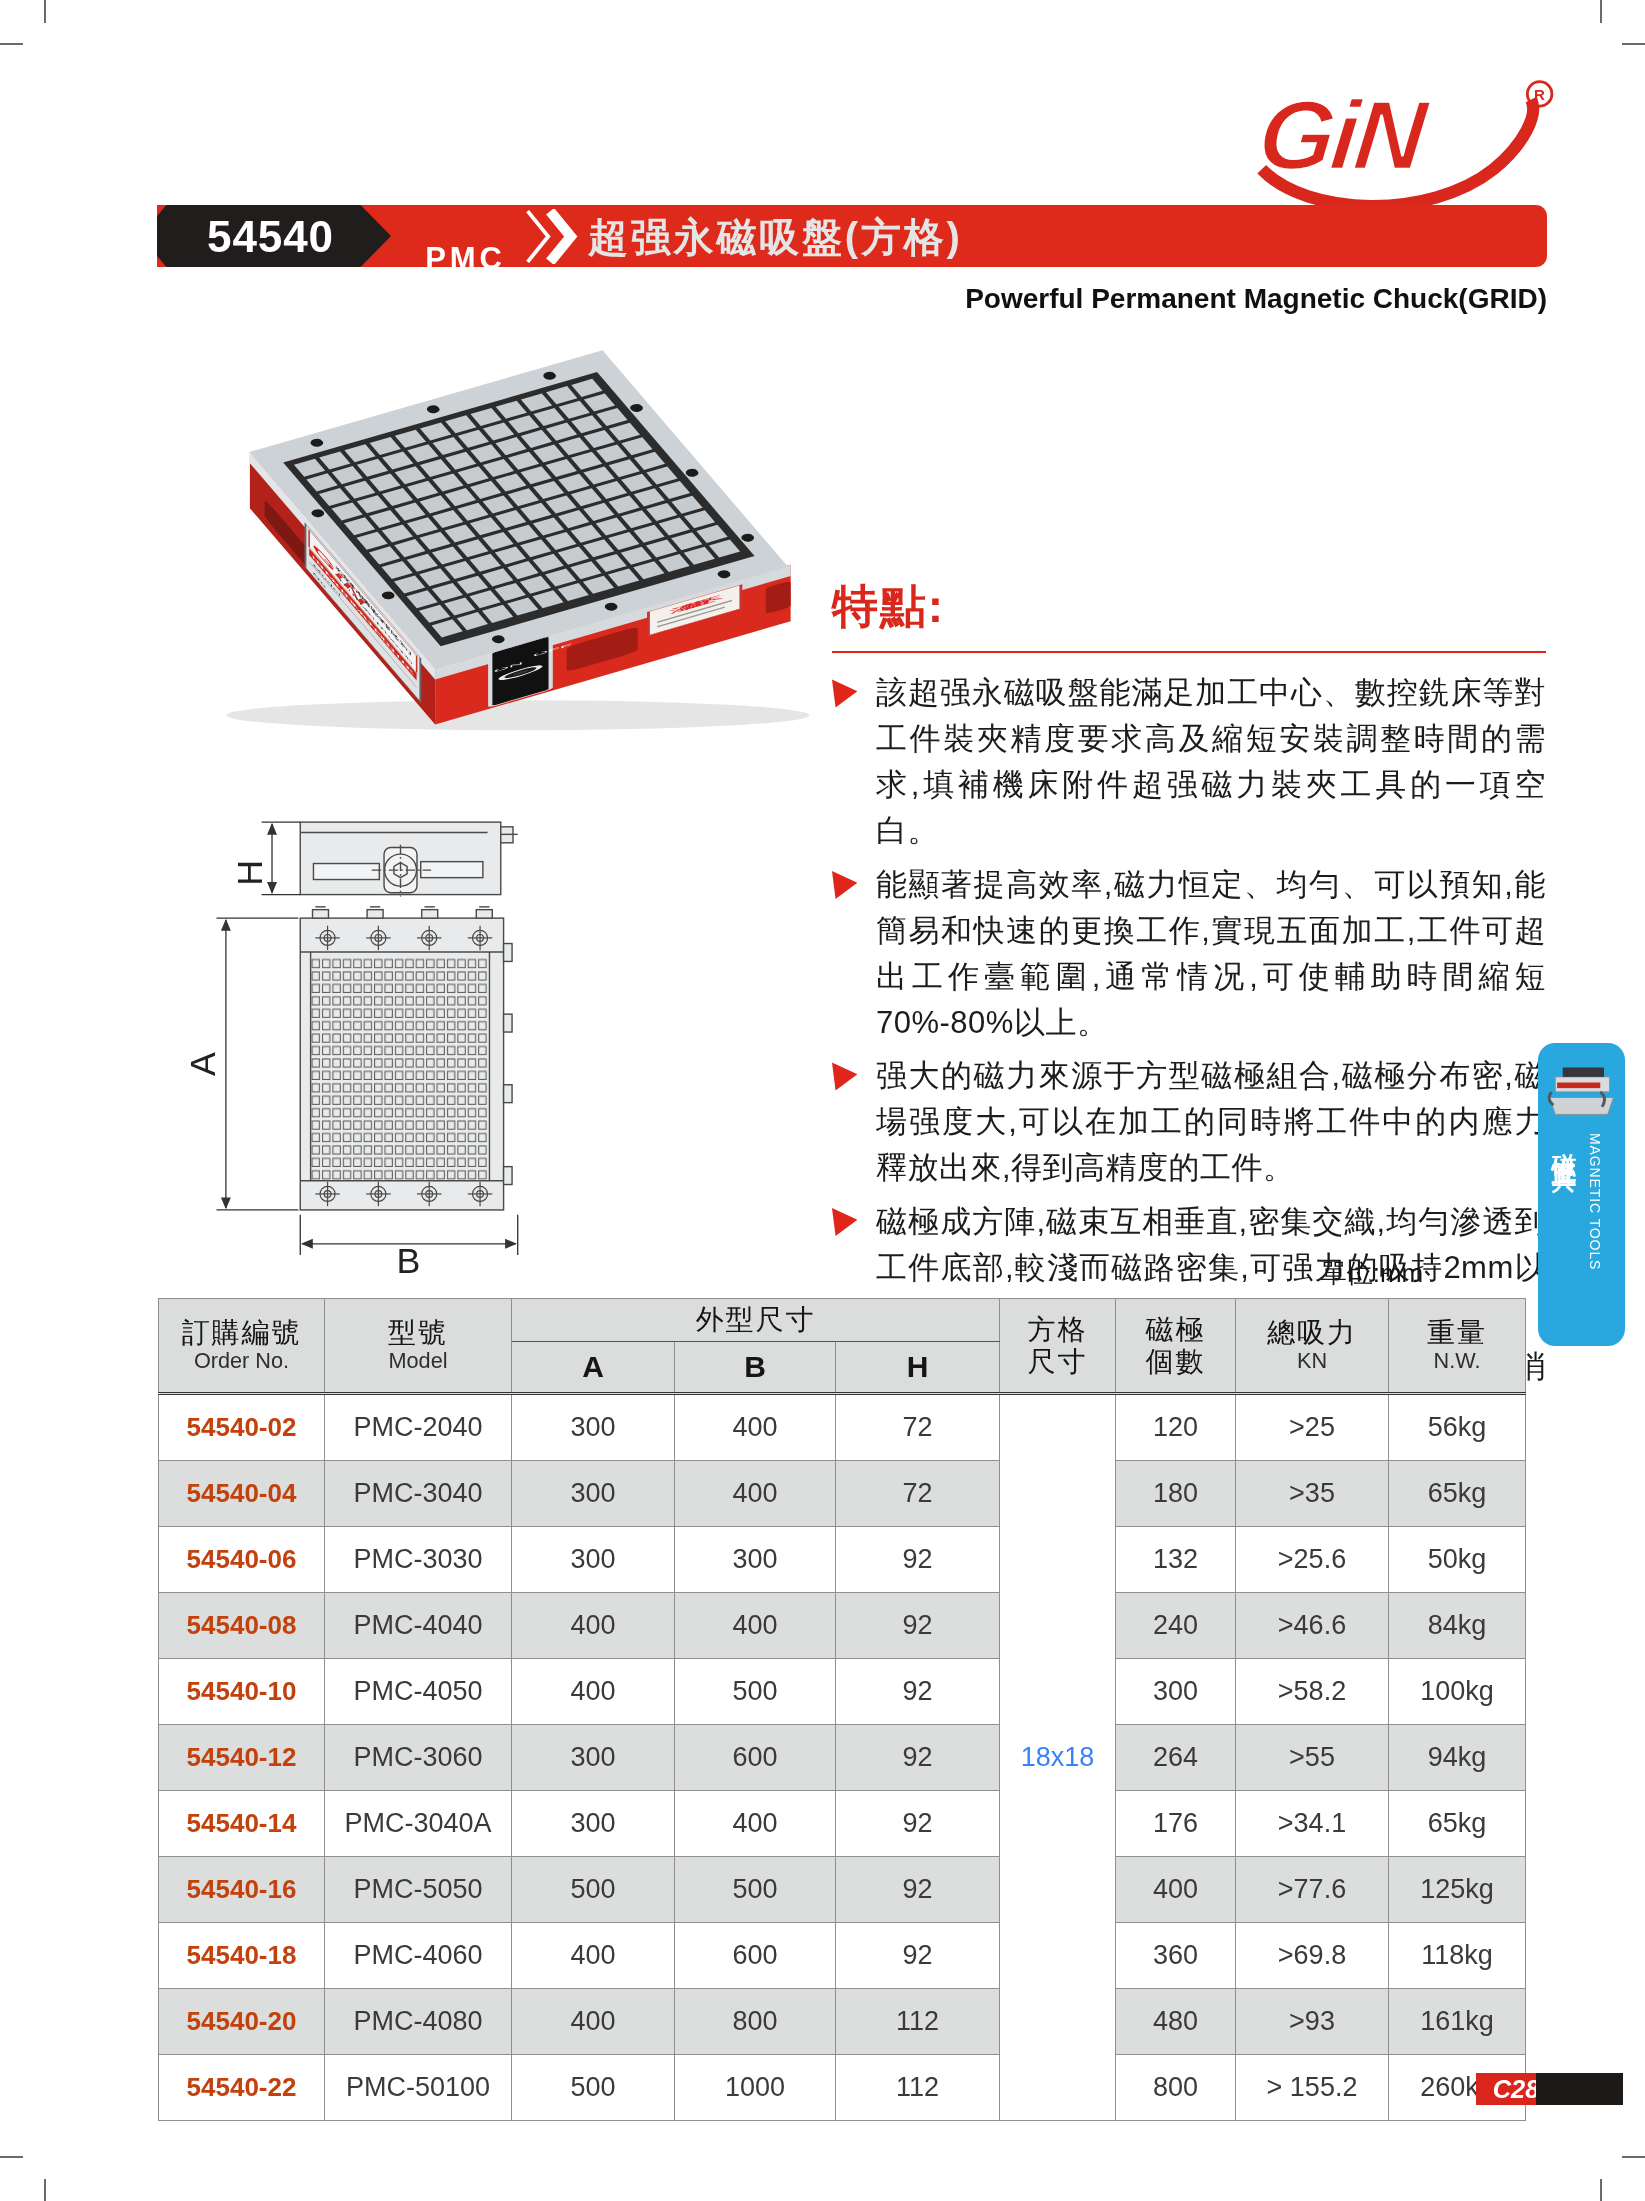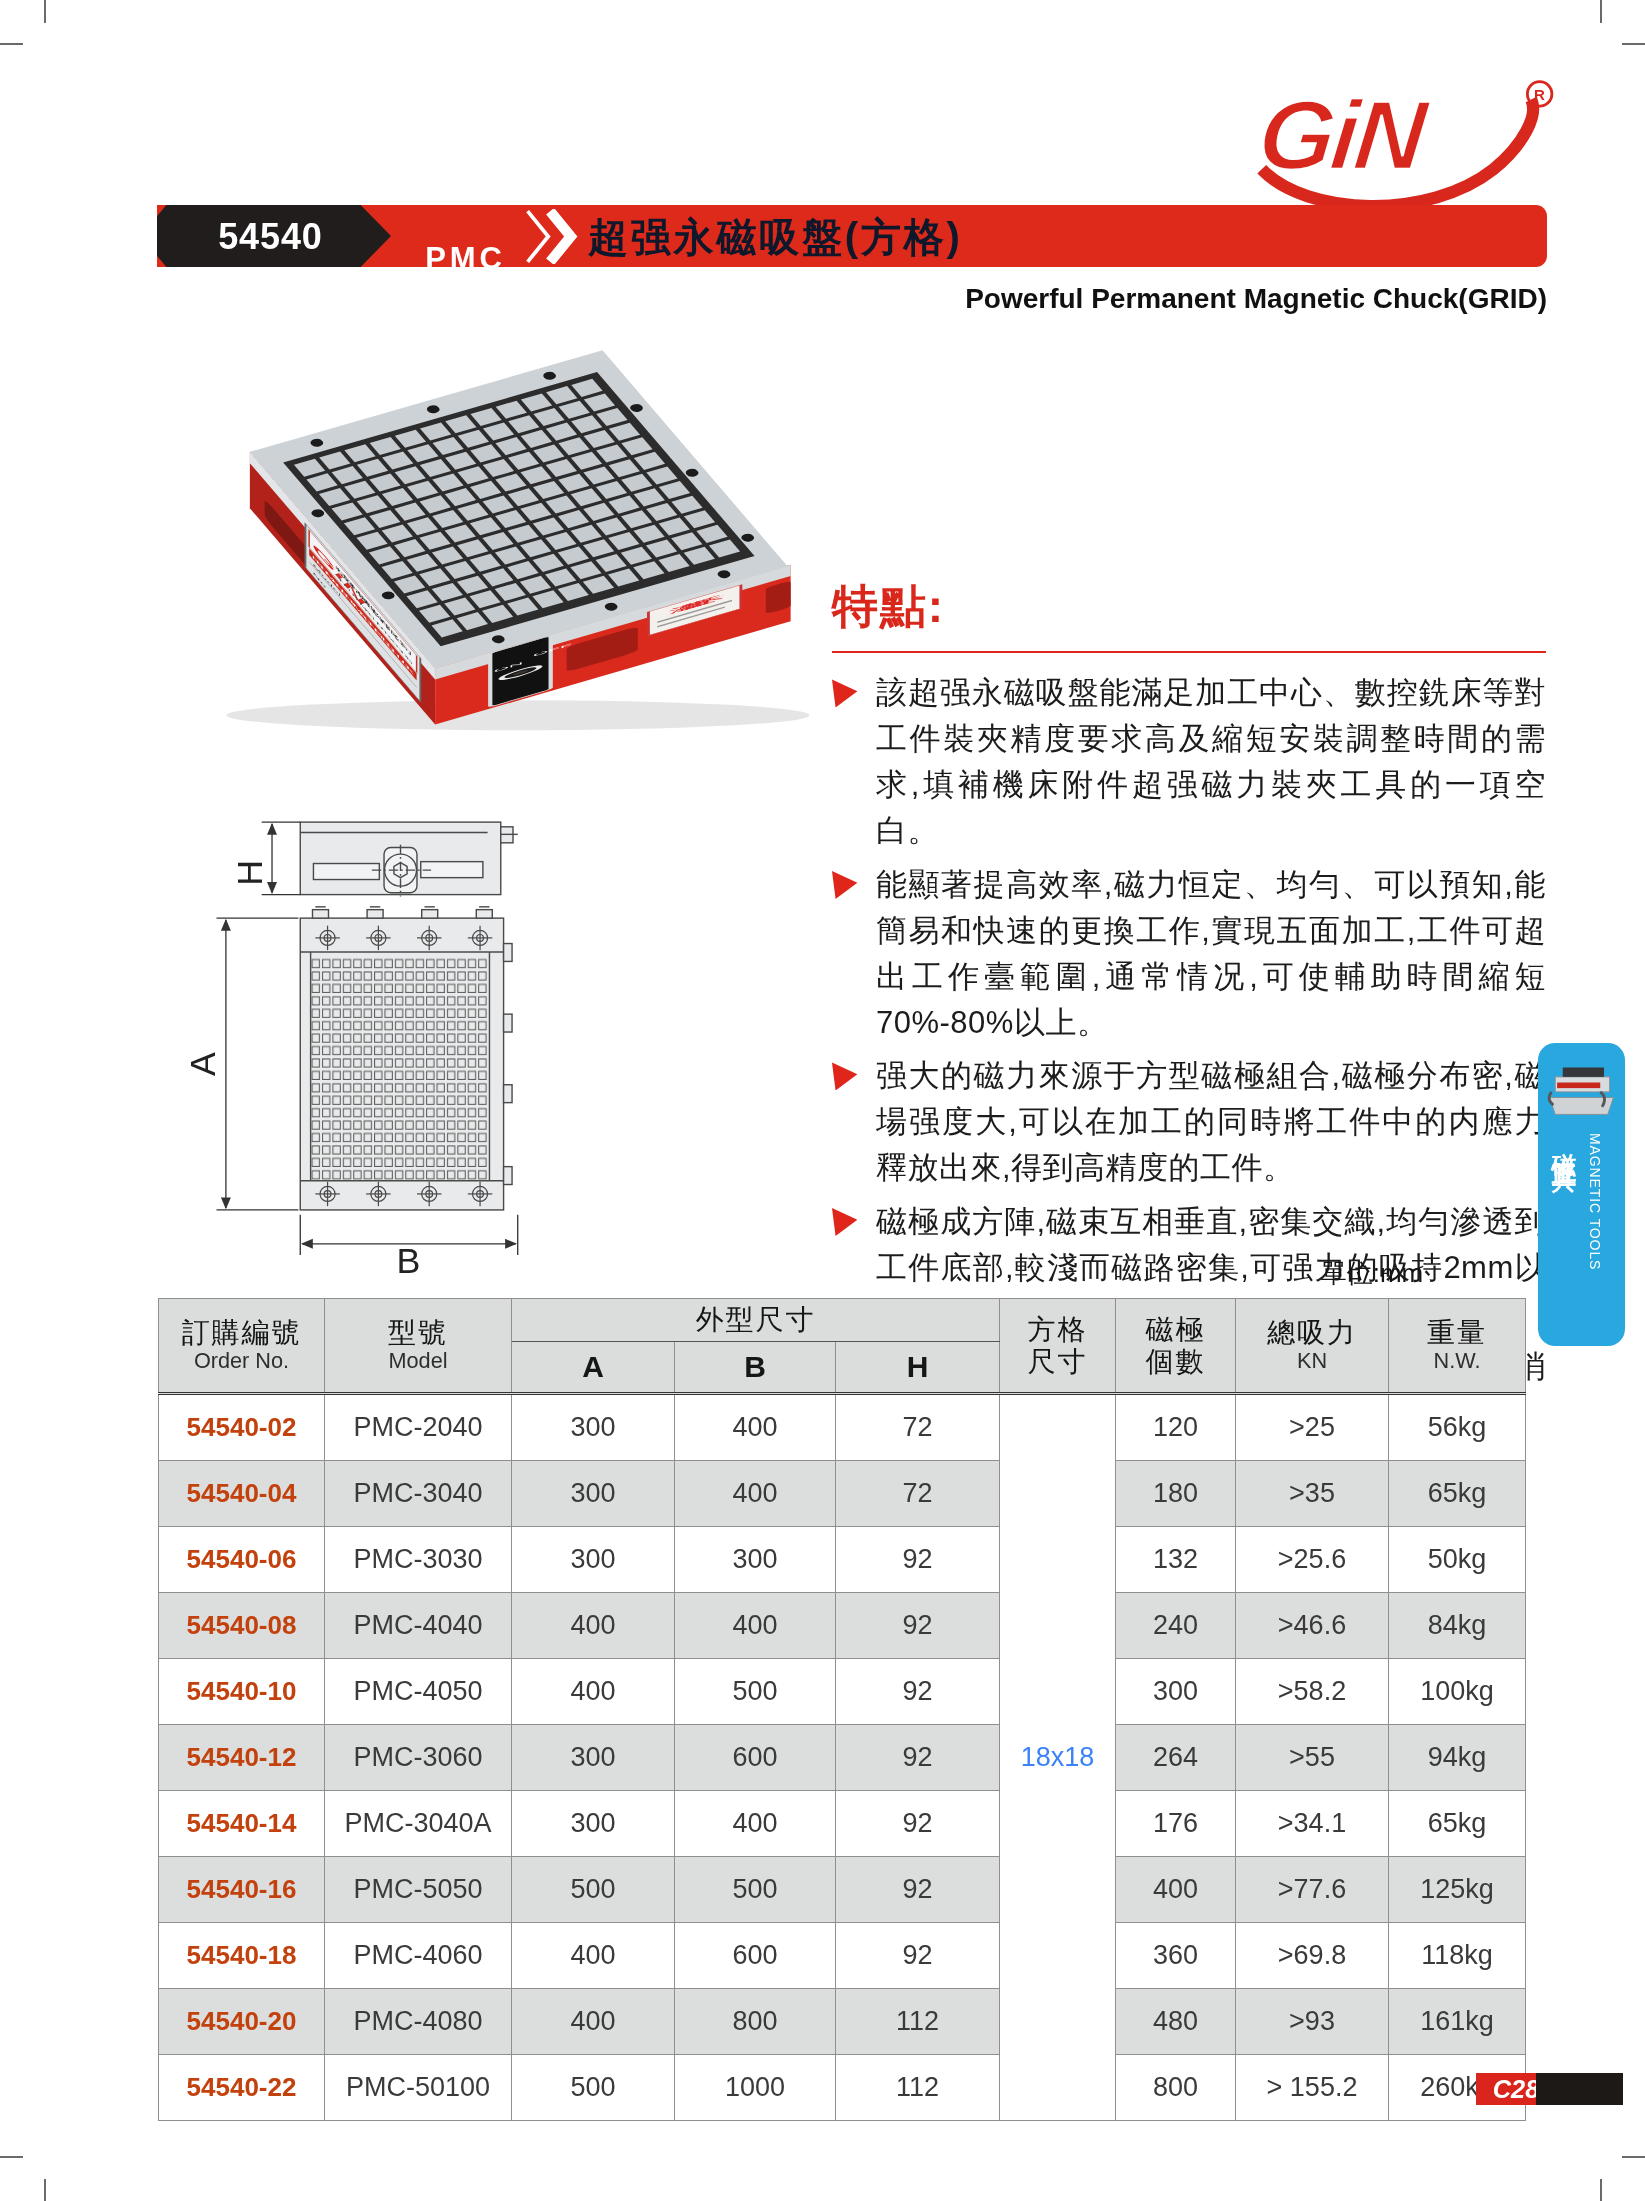--- a/index.html
+++ b/index.html
@@ -10,25 +10,25 @@
   .mark{position:absolute;background:#6a6a6a;}
 
   
   .logo{position:absolute;left:1241px;top:58px;width:325px;height:151px;}
 
   
   .hbar{position:absolute;left:157px;top:205px;width:1390px;height:62px;background:#de2a1b;border-radius:0 11.3px 11.3px 0;}
   .hbar .black-arrow{position:absolute;left:0;top:0;width:234px;height:62px;background:#211d1c;
        clip-path:polygon(4% 0,87% 0,100% 50%,87% 100%,4% 100%,0 82%,0 18%);}
   .hbar .code{position:absolute;left:28px;top:5.6px;width:171px;height:51px;color:#fff;
-       font-size:36px;font-weight:bold;letter-spacing:0.9px;line-height:51px;text-align:center;}
+       font-size:44px;font-weight:bold;letter-spacing:0.9px;line-height:51px;text-align:center;}
   .hbar .series{position:absolute;left:252px;top:13px;width:113px;color:#fff;font-size:31px;
        font-weight:bold;letter-spacing:3.8px;line-height:38px;text-align:center;margin-top:22px;}
   .hbar .chev{position:absolute;left:365px;top:3.8px;}
-  .hbar .title-zh{position:absolute;left:431px;top:7.5px;color:#0f172a;font-size:40px;font-weight:bold;letter-spacing:2.8px;line-height:49px;}
+  .hbar .title-zh{position:absolute;left:431px;top:7.5px;color:#e5e5e5;font-size:40px;font-weight:bold;letter-spacing:2.8px;line-height:49px;}
   .subtitle-en{position:absolute;left:605px;top:283px;width:942px;text-align:right;color:#111;
        font-size:28px;font-weight:bold;letter-spacing:0px;}
 
   
   .features{position:absolute;left:832px;top:576px;width:714px;}
   .features .head{color:#d9281b;font-size:46px;font-weight:bold;letter-spacing:1.9px;}
   .features .rule{height:0;border-bottom:2.8px solid #e0251b;margin:13px 0 17px 0;}
   .features ul{list-style:none;margin:0;padding:0;}
   .features li{position:relative;padding-left:44px;margin:0 0 7.5px 0;color:#1c1c1c;
        font-size:31px;line-height:46px;font-weight:500;letter-spacing:0.5px;text-align:justify;}

